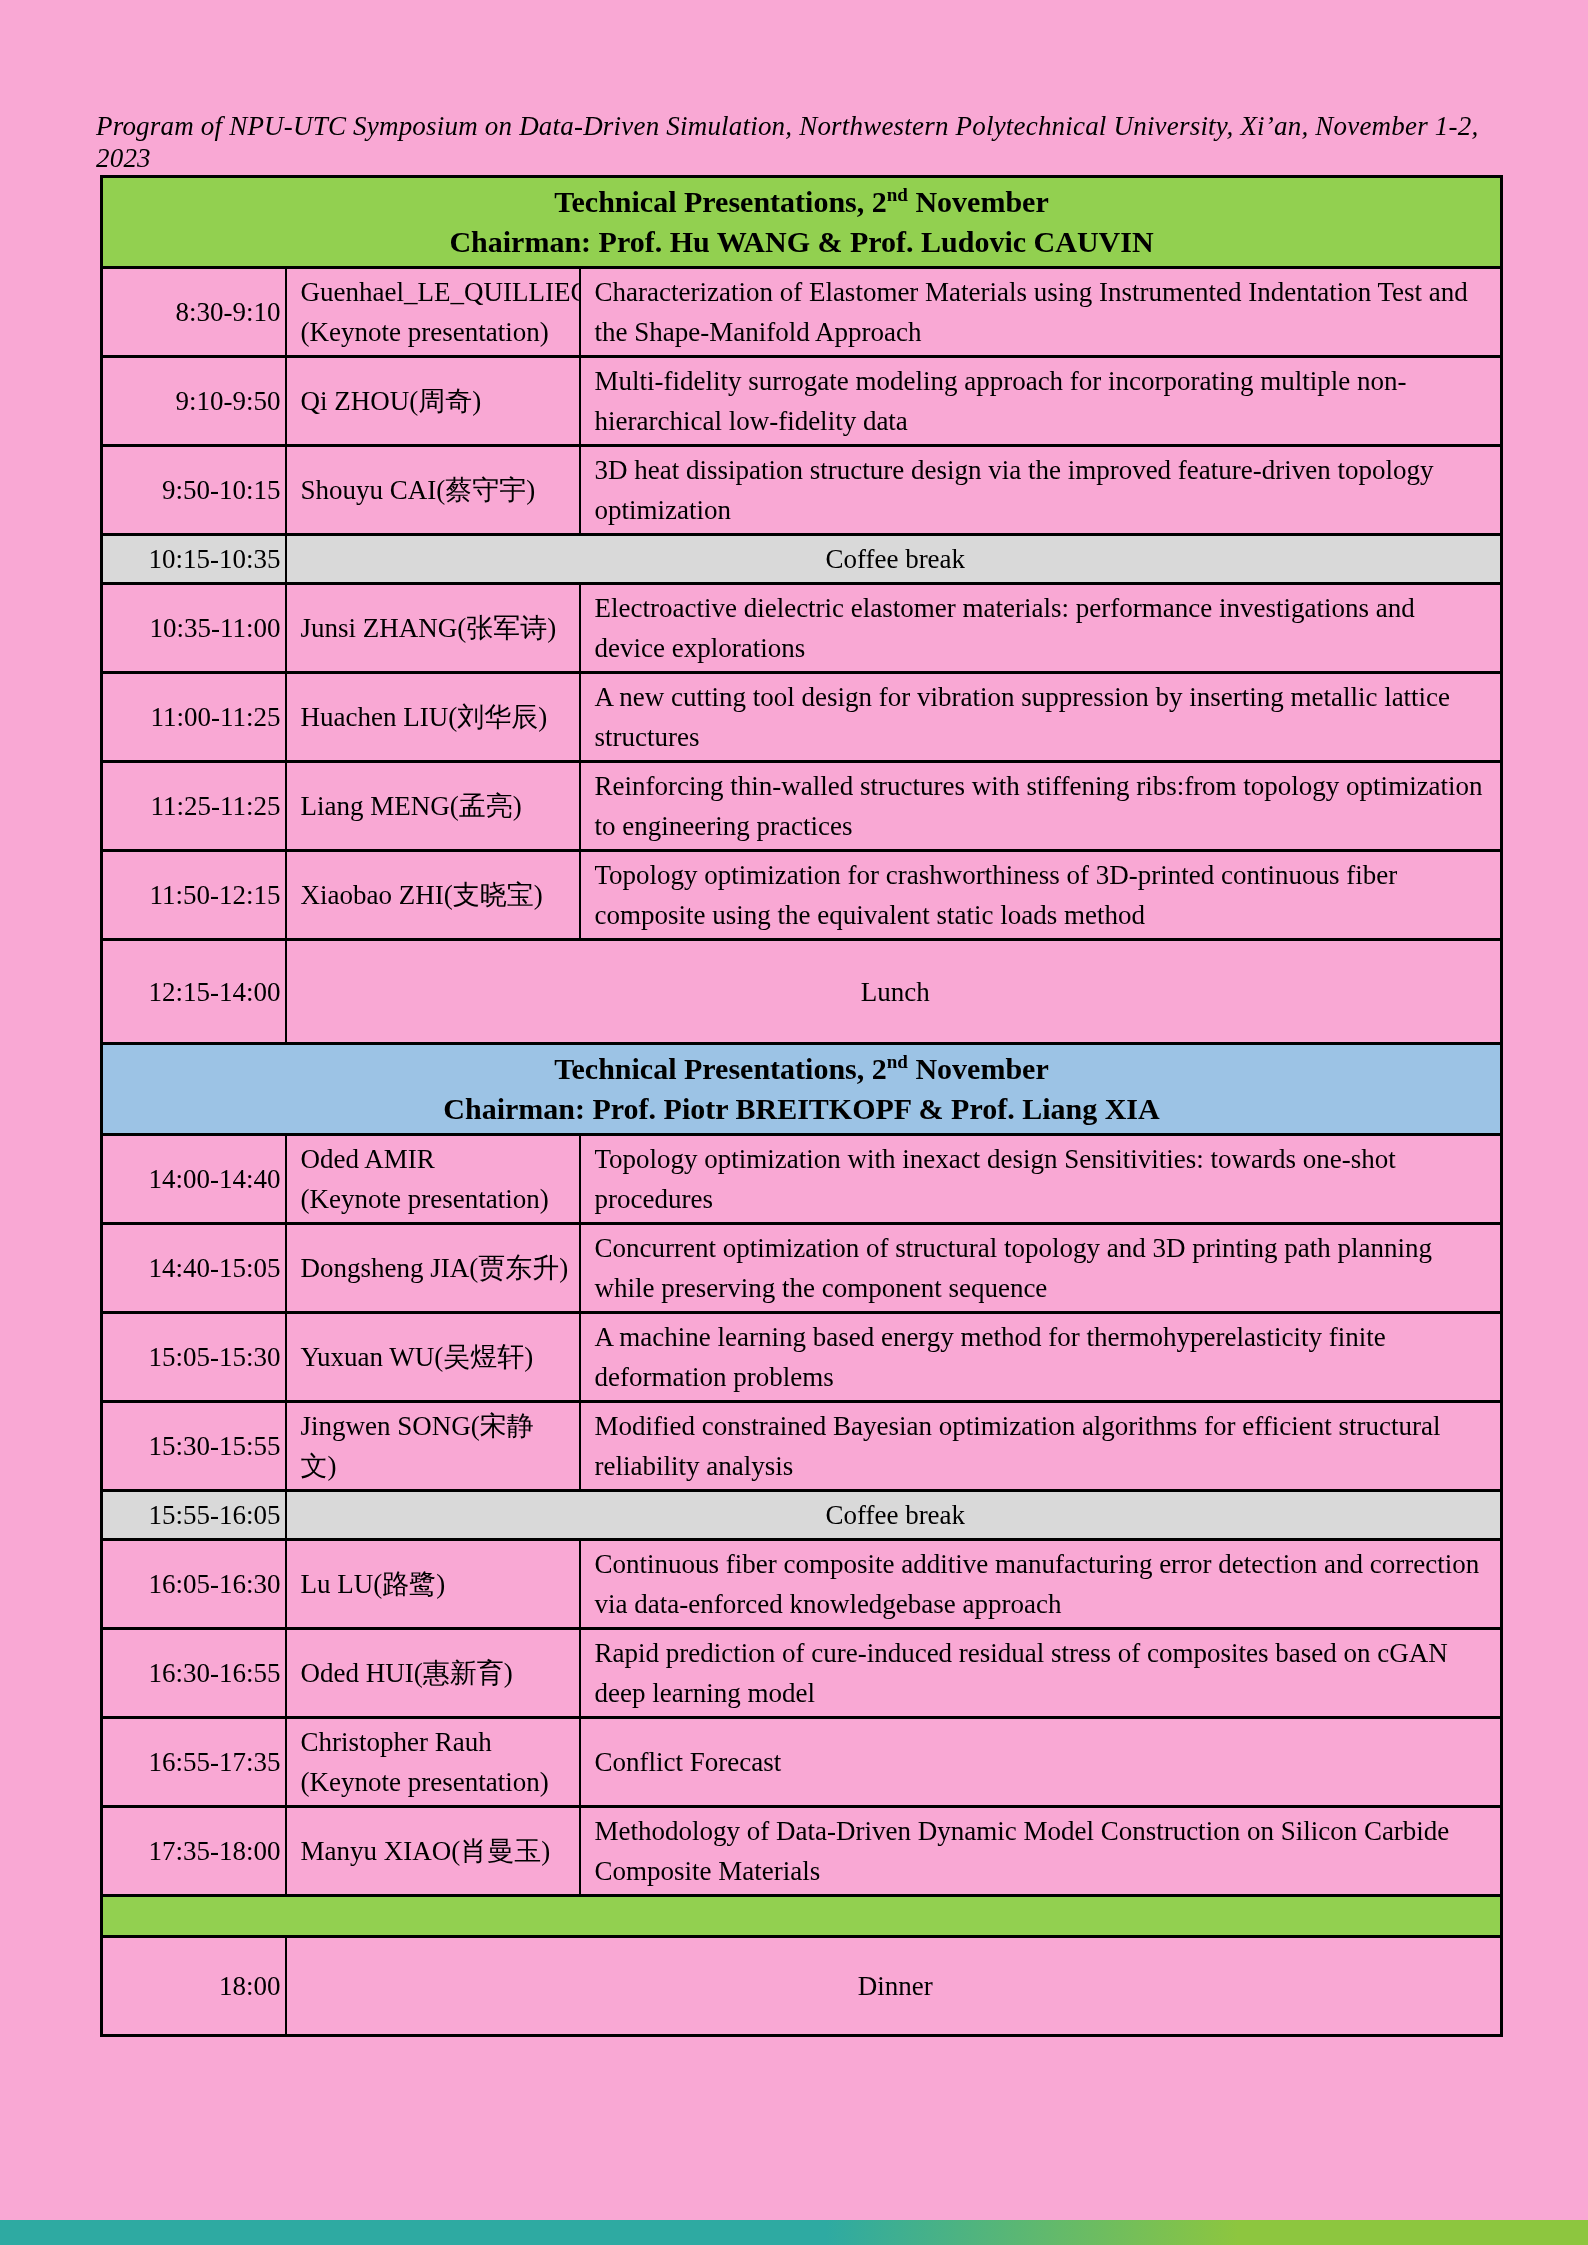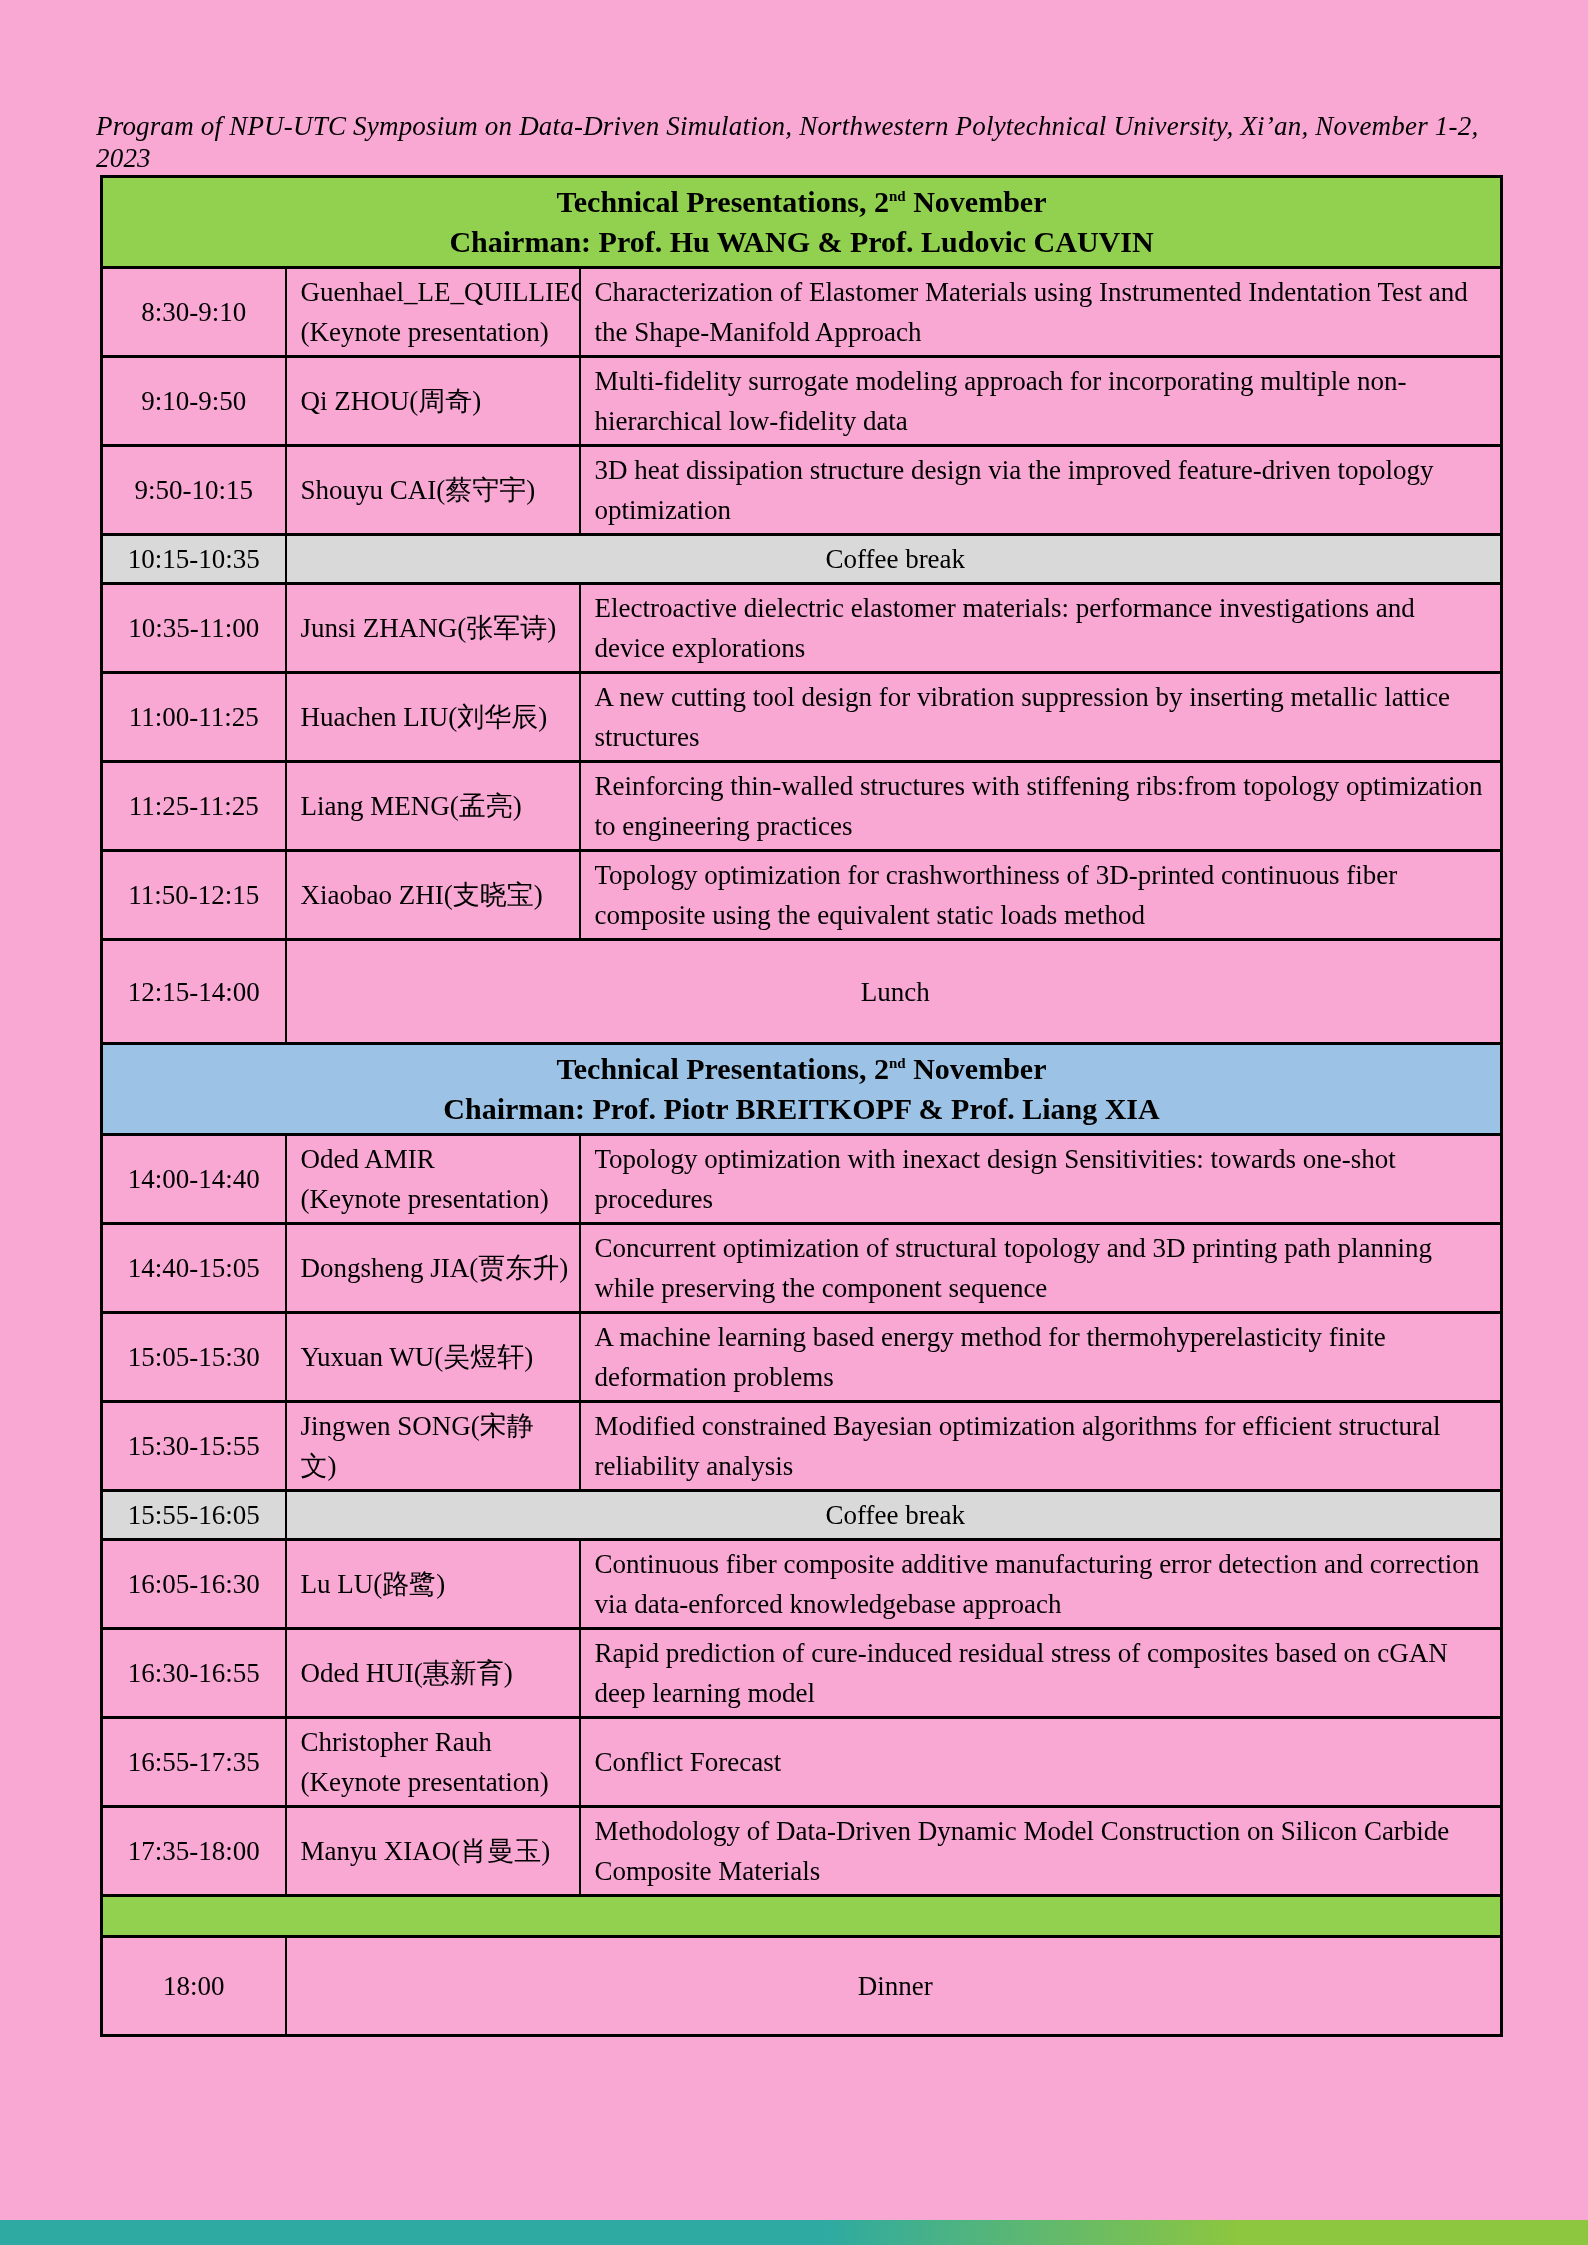--- a/index.html
+++ b/index.html
@@ -25,28 +25,28 @@
   col.c-speaker{width:294px;}
   col.c-title{width:922px;}
   td{
     border:2px solid #000;
     border-top-width:3px;border-bottom-width:3px;
     font-size:27px;line-height:40px;
     vertical-align:middle;
     padding:3px 10px 3px 14px;
     overflow:hidden;
   }
-  td.t{text-align:center;padding:3px 4px;}
+  td.t{text-align:right;padding:3px 4px;}
   tr.hdr td{
     text-align:center;font-weight:bold;font-size:30px;line-height:40px;
     padding:4px 10px;
   }
   tr.hdr.green td{background:#92D050;}
   tr.hdr.blue td{background:#9CC3E5;}
-  tr.hdr sup{font-size:15px;line-height:0;}
+  tr.hdr sup{font-size:19px;line-height:0;}
   tr.break td{background:#D9D9D9;}
   td.merged{text-align:center;}
   td.indent{}
   td.bar-cell{background:#92D050;padding:0;}
   .footer-stripe{
     position:absolute;left:0;bottom:0;width:1588px;height:25px;
     background:linear-gradient(90deg,#2EAAA2 0%,#2EAAA2 52%,#8DC63F 78%,#8DC63F 100%);
   }
 </style>
 </head>

